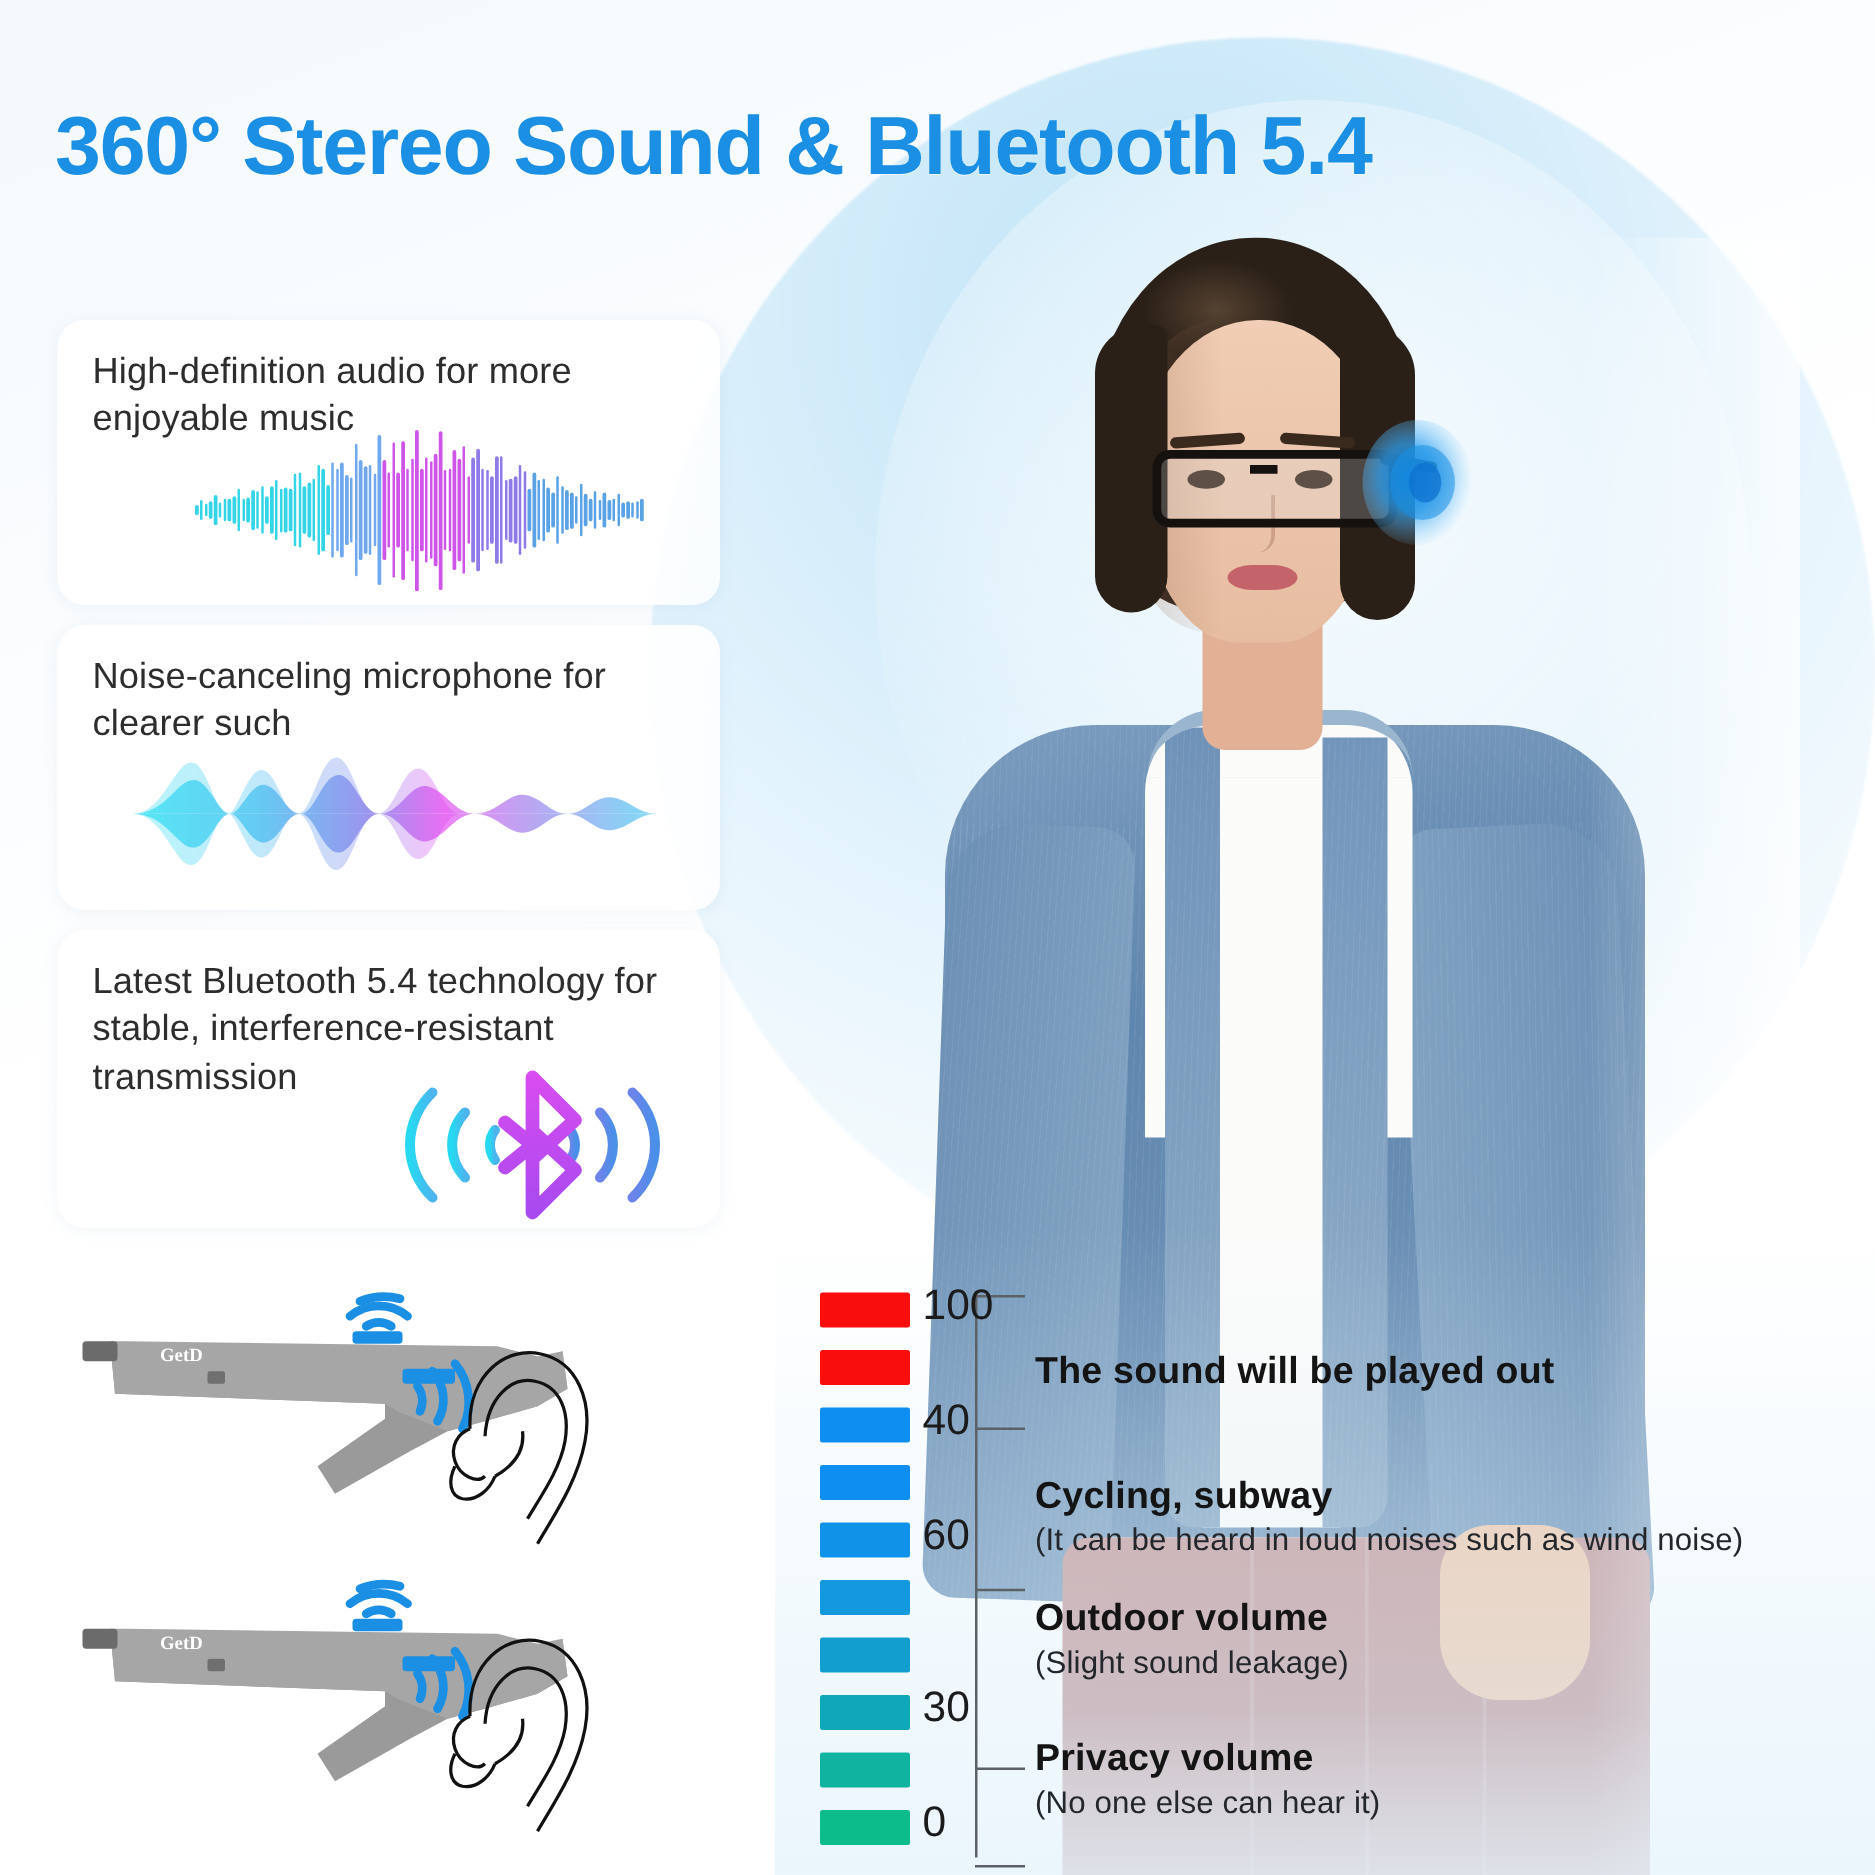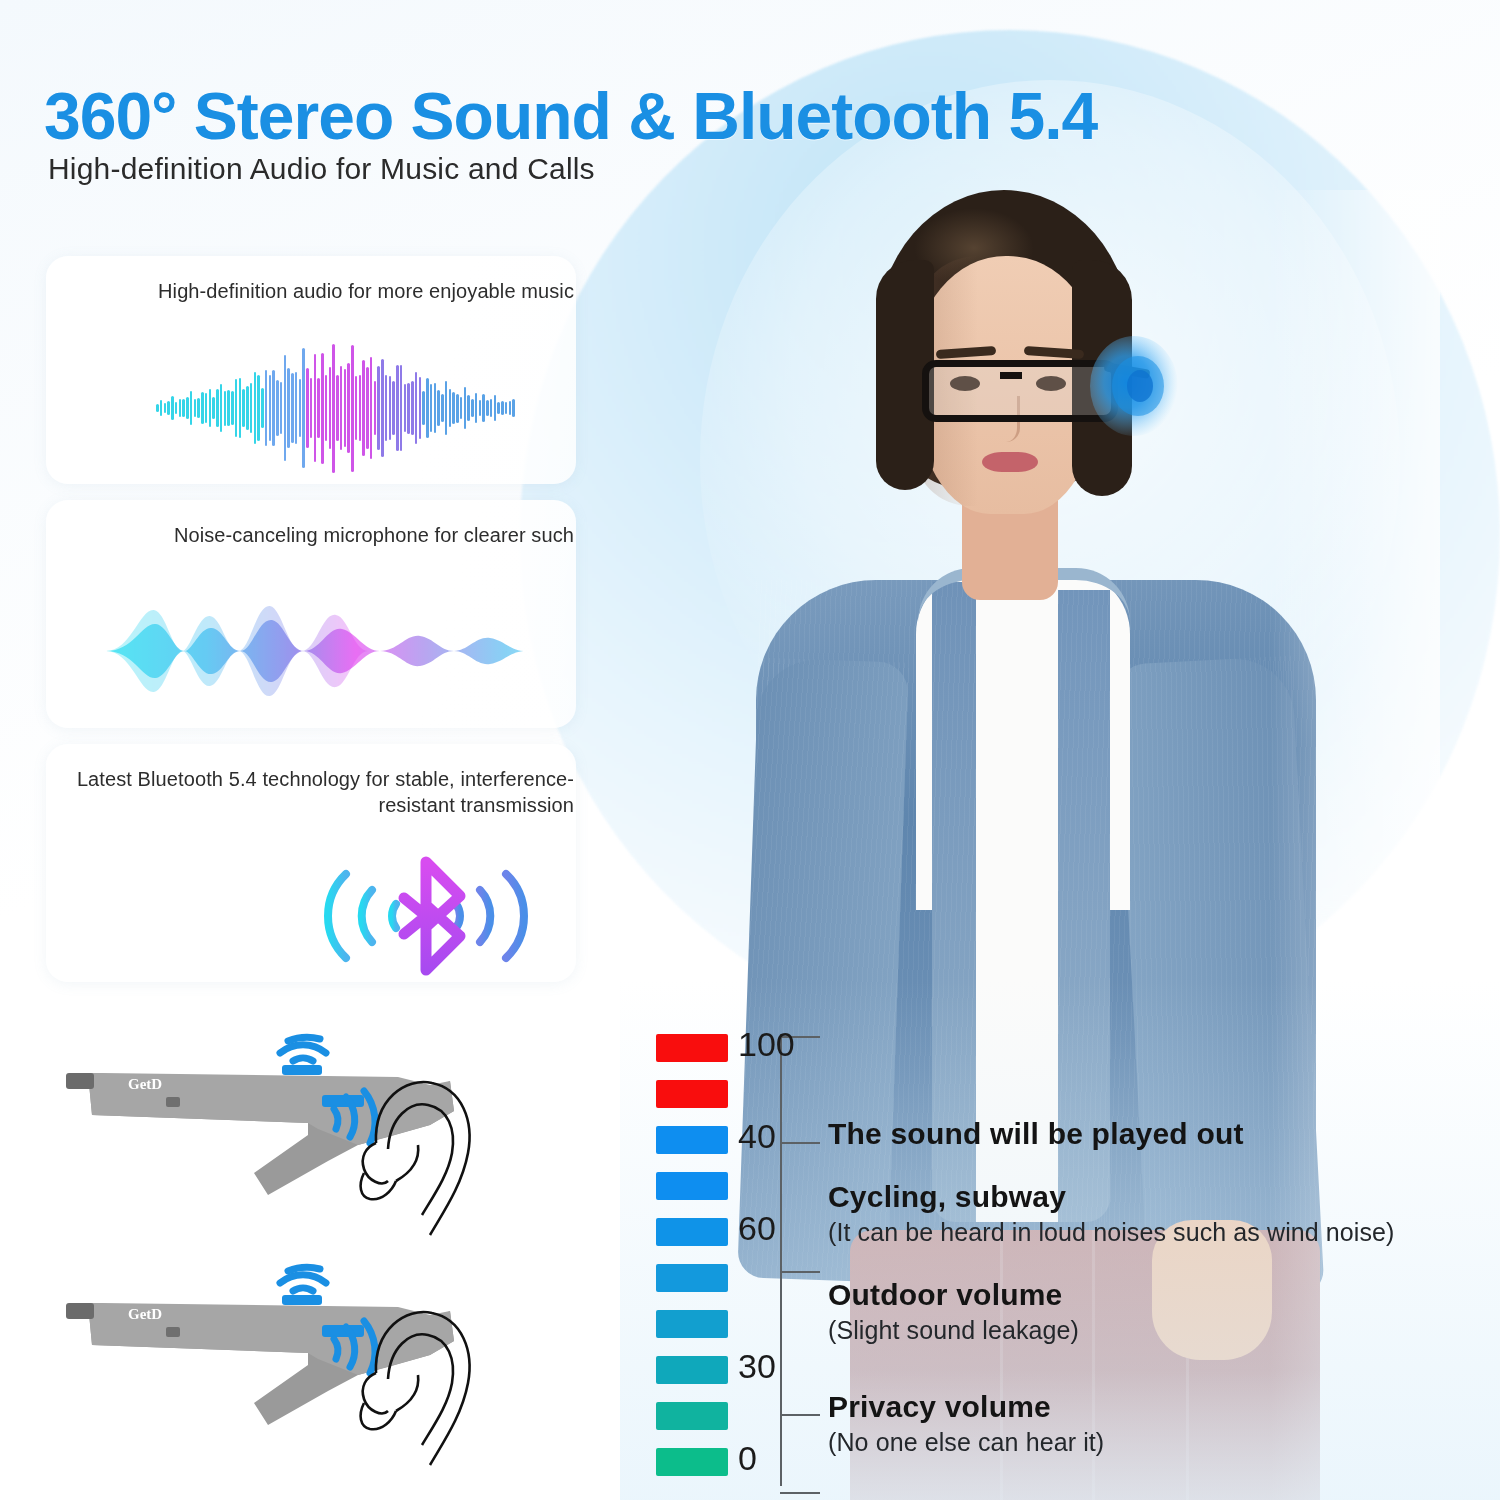--- a/index.html
+++ b/index.html
@@ -53,24 +53,23 @@
     background: linear-gradient(105deg, #ffffff 0%, #ffffff 72%, rgba(255,255,255,.82) 100%);
     border-radius: 22px;
     box-shadow: 0 2px 14px rgba(120,160,190,.10);
     overflow: hidden;
   }
   .card.c1 { top: 256px; height: 228px; }
   .card.c2 { top: 500px; height: 228px; }
   .card.c3 { top: 744px; height: 238px; }
   .card-text {
     position: absolute; left: 28px; top: 22px;
-    font-size: 20px; line-height: 1.32; color: #2d2d2d;
+    font-size: 29px; line-height: 1.32; color: #2d2d2d;
     font-weight: 400; letter-spacing: .1px;
     width: 500px;
-    text-align: right;
   }
   .card-art { position: absolute; left: 0; right: 0; bottom: 8px; height: 126px; }
   .card.c3 .card-art { bottom: 2px; height: 128px; left: 240px; width: 280px; }
 
   
   .wave1 { position:absolute; left:110px; bottom:8px; width:360px; height:120px;
            display:flex; align-items:center; justify-content:space-between; }
   .wave1 i { display:block; width:2.6px; border-radius:2px; }
 
   
@@ -220,21 +219,20 @@
       <ellipse cx="52" cy="56" rx="26" ry="30" fill="#1a8fe3" opacity=".55"></ellipse>
       <ellipse cx="54" cy="56" rx="13" ry="16" fill="#0d72cf" opacity=".75"></ellipse>
     </svg>
     <div class="model-fade"></div>
     <div class="model-fade-r"></div>
   </div>
 
   <div class="bg-bottom-fade"></div>
 
   <div class="headline">360° Stereo Sound &amp; Bluetooth 5.4</div>
-  <div class="subhead">High-definition Audio for Music and Calls</div>
 
   <div class="card c1">
     <div class="card-text">High-definition audio for more enjoyable music</div>
     <div class="card-art">
       <div class="wave1" id="wave1">
           <i style="height: 8.1px; background: rgb(53, 213, 232);"></i>
           <i style="height: 16.4px; background: rgb(53, 213, 232);"></i>
           <i style="height: 10.4px; background: rgb(53, 213, 232);"></i>
           <i style="height: 14.4px; background: rgb(53, 213, 232);"></i>
           <i style="height: 24px; background: rgb(53, 213, 232);"></i>
@@ -471,21 +469,21 @@
       </div>
     <div class="bracket"></div>
     <div id="ticks">
         <div class="bracket-tick" style="top: 8.3px;"></div>
         <div class="bracket-tick" style="top: 114.1px;"></div>
         <div class="bracket-tick" style="top: 242.9px;"></div>
         <div class="bracket-tick" style="top: 385.5px;"></div>
         <div class="bracket-tick" style="top: 463.7px;"></div>
       </div>
     <div class="vol-texts" id="volTexts">
-        <div class="vol-item" style="top: 52px; margin-top: 37px;">
+        <div class="vol-item" style="top: 52px;">
           <div class="vol-title">The sound will be played out</div>
         </div>
         <div class="vol-item" style="top: 250px;">
           <div class="vol-title">Outdoor volume</div>
           <div class="vol-sub">(Slight sound leakage)</div>
         </div>
         <div class="vol-item" style="top: 152px;">
           <div class="vol-title">Cycling, subway</div>
           <div class="vol-sub">(It can be heard in loud noises such as wind noise)</div>
         </div>

